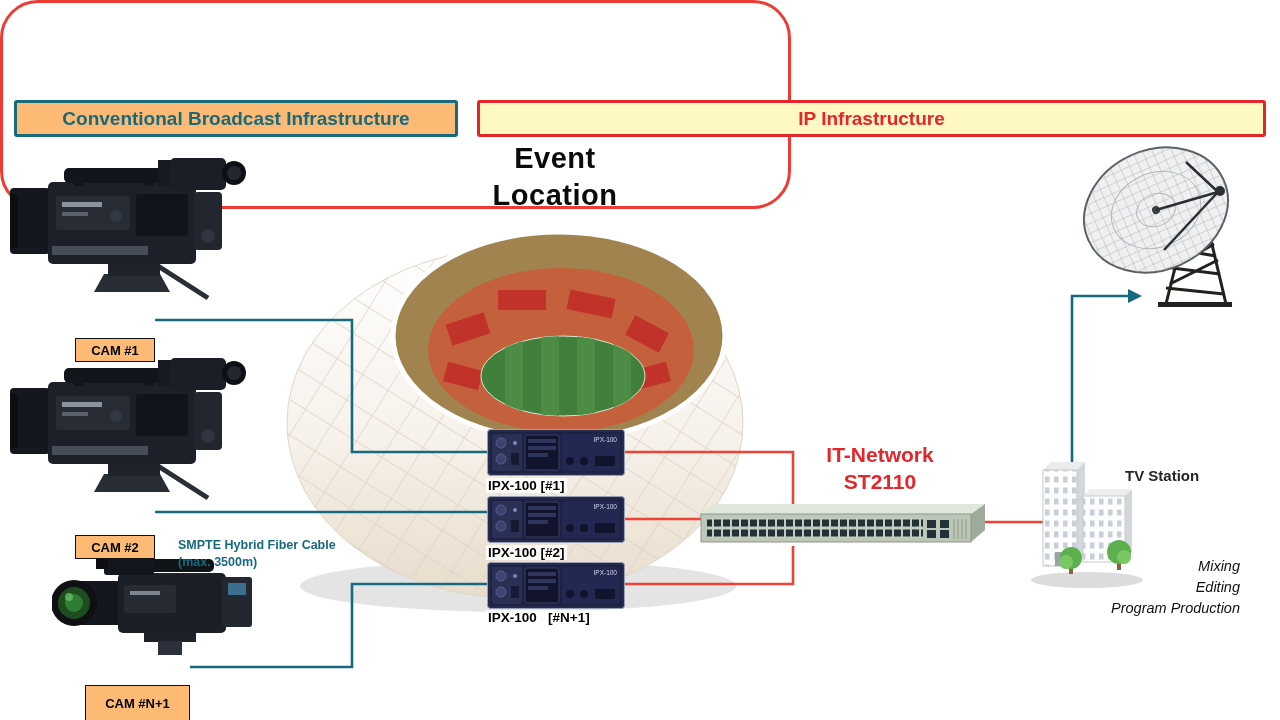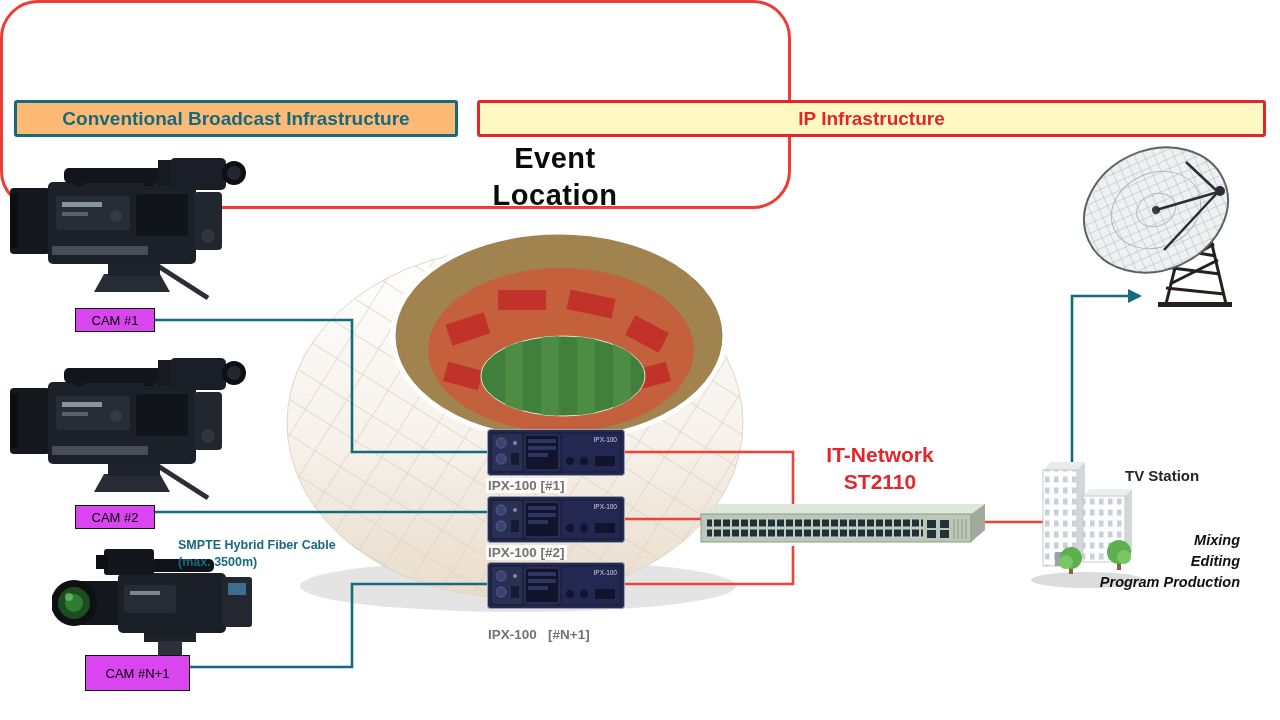--- a/index.html
+++ b/index.html
@@ -29,42 +29,42 @@
   .camera1   { left:8px;    top:158px; width:240px; height:150px; z-index:3; }
   .camera2   { left:8px;    top:358px; width:240px; height:150px; z-index:3; }
   .camera3   { left:52px;   top:545px; width:215px; height:112px; z-index:3; }
   .ipx       { width:138px; height:47px; z-index:4; }
   #ipx-1 { left:487px; top:429px; } #ipx-2 { left:487px; top:496px; } #ipx-3 { left:487px; top:562px; }
   .switch    { left:695px;  top:498px; width:295px; height:52px; z-index:4; }
   .building  { left:1025px; top:452px; width:120px; height:138px; z-index:4; }
   .satellite { left:1068px; top:132px; width:195px; height:180px; z-index:3; }
 
   
-  .cam-label { position:absolute; background:#d946ef; border:1.6px solid #111;
-               font-weight:normal; font-size:13px; color:#000; z-index:5;
-               display:flex; align-items:center; justify-content:center; box-sizing:border-box; }
+  .cam-label { position:absolute; background:#fdba74; border:1.6px solid #111;
+               font-weight:bold; font-size:13px; color:#000; z-index:5;
+               display:flex; align-items:center; justify-content:center; box-sizing:border-box;margin-top:30px; }
   #cam-label-1 { left:75px; top:308px; width:80px;  height:24px; }
   #cam-label-2 { left:75px; top:505px; width:80px;  height:24px; }
   #cam-label-3 { left:85px; top:655px; width:105px; height:36px; }
 
   .smpte { position:absolute; left:178px; top:518px; color:#17697d; font-weight:bold;
            font-size:12.5px; line-height:1.32; z-index:5;margin-top:19px; }
 
-  .ipx-label { position:absolute; font-weight:bold; font-size:13.5px; color:#737373;
+  .ipx-label { position:absolute; font-weight:bold; font-size:13.5px; color:#000000;
                white-space:pre; background:rgba(255,255,255,.85); padding:0 2px; z-index:5; }
-  #ipx-label-1 { left:486px; top:478px; } #ipx-label-2 { left:486px; top:545px; } #ipx-label-3 { left:486px; top:627px; }
+  #ipx-label-1 { left:486px; top:478px; } #ipx-label-2 { left:486px; top:545px; } #ipx-label-3 { left:486px; top:610px; }
 
   .it-network { position:absolute; left:770px; top:441px; width:220px; text-align:center;
                 color:#e4252b; font-weight:bold; font-size:21px; line-height:1.3; z-index:5; }
 
   .tv-label { position:absolute; left:1125px; top:467px; font-weight:bold; font-size:15px;
               color:#262626; z-index:5; }
 
-  .functions { position:absolute; left:1020px; top:530px; width:220px; text-align:right;
-               font-style:italic; font-weight:bold; font-size:14.5px; line-height:1.45;
+  .functions { position:absolute; left:1020px; top:556px; width:220px; text-align:right;
+               font-style:italic; font-weight:normal; font-size:14.5px; line-height:1.45;
                color:#111; z-index:5; }
 </style>
 </head>
 <body>
 
 <div id="canvas">
 
   <div class="banner banner-teal">
     <span>Conventional Broadcast Infrastructure</span>
   </div>

